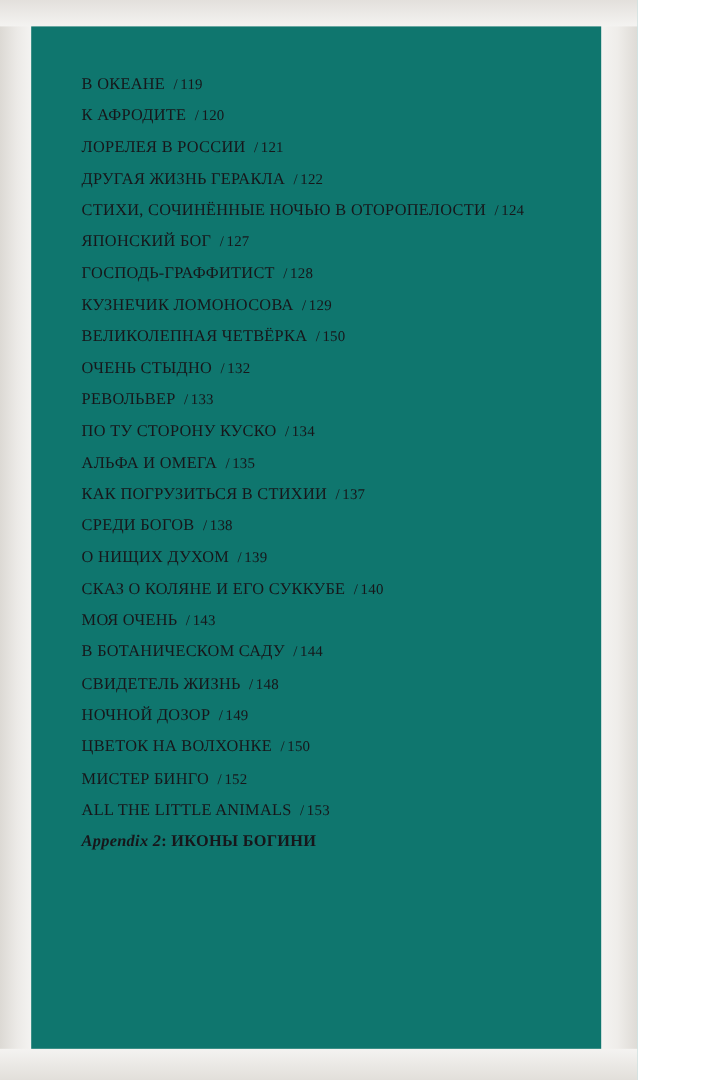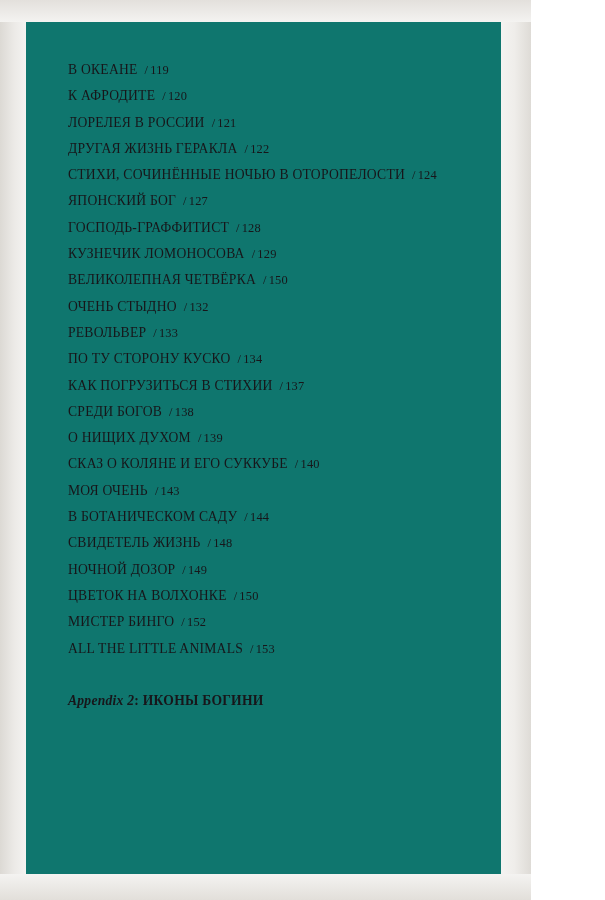--- a/index.html
+++ b/index.html
@@ -152,20 +152,21 @@
       <div class="toc-entry"><span class="toc-title">ЛОРЕЛЕЯ В РОССИИ</span><span class="toc-page"><span class="slash">/</span><span>121</span></span></div>
       <div class="toc-entry"><span class="toc-title">ДРУГАЯ ЖИЗНЬ ГЕРАКЛА</span><span class="toc-page"><span class="slash">/</span><span>122</span></span></div>
       <div class="toc-entry"><span class="toc-title">СТИХИ, СОЧИНЁННЫЕ НОЧЬЮ В ОТОРОПЕЛОСТИ</span><span class="toc-page"><span class="slash">/</span><span>124</span></span></div>
       <div class="toc-entry"><span class="toc-title">ЯПОНСКИЙ БОГ</span><span class="toc-page"><span class="slash">/</span><span>127</span></span></div>
       <div class="toc-entry"><span class="toc-title">ГОСПОДЬ-ГРАФФИТИСТ</span><span class="toc-page"><span class="slash">/</span><span>128</span></span></div>
       <div class="toc-entry"><span class="toc-title">КУЗНЕЧИК ЛОМОНОСОВА</span><span class="toc-page"><span class="slash">/</span><span>129</span></span></div>
       <div class="toc-entry"><span class="toc-title">ВЕЛИКОЛЕПНАЯ ЧЕТВЁРКА</span><span class="toc-page"><span class="slash">/</span><span>150</span></span></div>
       <div class="toc-entry"><span class="toc-title">ОЧЕНЬ СТЫДНО</span><span class="toc-page"><span class="slash">/</span><span>132</span></span></div>
       <div class="toc-entry"><span class="toc-title">РЕВОЛЬВЕР</span><span class="toc-page"><span class="slash">/</span><span>133</span></span></div>
       <div class="toc-entry"><span class="toc-title">ПО ТУ СТОРОНУ КУСКО</span><span class="toc-page"><span class="slash">/</span><span>134</span></span></div>
+      <div class="toc-entry"><span class="toc-title">АЛЬФА И ОМЕГА</span><span class="toc-page"><span class="slash">/</span><span>135</span></span></div>
       <div class="toc-entry"><span class="toc-title">КАК ПОГРУЗИТЬСЯ В СТИХИИ</span><span class="toc-page"><span class="slash">/</span><span>137</span></span></div>
       <div class="toc-entry"><span class="toc-title">СРЕДИ БОГОВ</span><span class="toc-page"><span class="slash">/</span><span>138</span></span></div>
       <div class="toc-entry"><span class="toc-title">О НИЩИХ ДУХОМ</span><span class="toc-page"><span class="slash">/</span><span>139</span></span></div>
       <div class="toc-entry"><span class="toc-title">СКАЗ О КОЛЯНЕ И ЕГО СУККУБЕ</span><span class="toc-page"><span class="slash">/</span><span>140</span></span></div>
       <div class="toc-entry"><span class="toc-title">МОЯ ОЧЕНЬ</span><span class="toc-page"><span class="slash">/</span><span>143</span></span></div>
       <div class="toc-entry"><span class="toc-title">В БОТАНИЧЕСКОМ САДУ</span><span class="toc-page"><span class="slash">/</span><span>144</span></span></div>
       <div class="toc-entry"><span class="toc-title">СВИДЕТЕЛЬ ЖИЗНЬ</span><span class="toc-page"><span class="slash">/</span><span>148</span></span></div>
       <div class="toc-entry"><span class="toc-title">НОЧНОЙ ДОЗОР</span><span class="toc-page"><span class="slash">/</span><span>149</span></span></div>
       <div class="toc-entry"><span class="toc-title">ЦВЕТОК НА ВОЛХОНКЕ</span><span class="toc-page"><span class="slash">/</span><span>150</span></span></div>
       <div class="toc-entry"><span class="toc-title">МИСТЕР БИНГО</span><span class="toc-page"><span class="slash">/</span><span>152</span></span></div>

